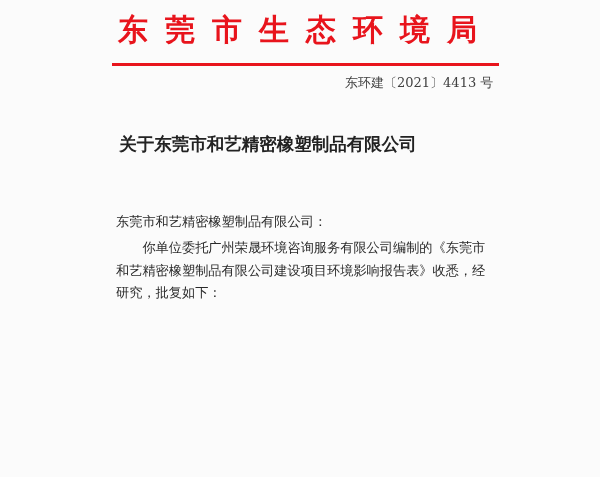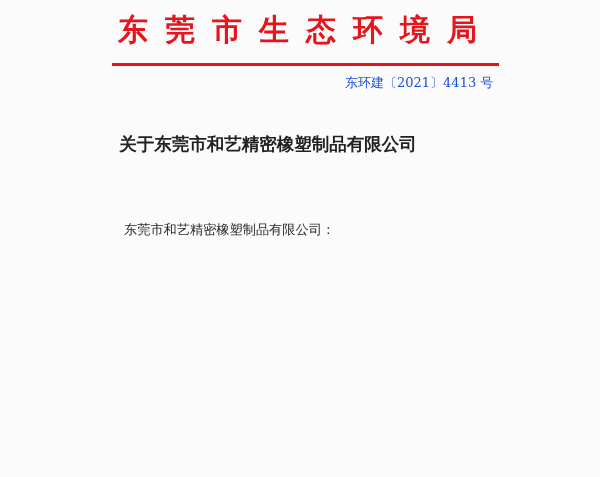--- a/index.html
+++ b/index.html
@@ -2,33 +2,34 @@
 <html><head>
 <meta charset="utf-8">
 <style>
   html, body { margin:0; padding:0; }
   body { width:600px; height:477px; background:#fbfbfb; overflow:hidden; position:relative;
          font-family:"DejaVu Serif", "Liberation Serif", serif; color:#222; }
   .header { position:absolute; top:10px; left:0; width:600px; text-align:center;
             color:#e8141c; font-weight:bold; font-size:30px; letter-spacing:17px;
             font-family:"DejaVu Sans", "Liberation Sans", sans-serif; padding-left:12px; box-sizing:border-box; }
   .redline { position:absolute; top:63px; left:112px; width:387px; height:3px; background:#e8141c; }
-  .docno { position:absolute; top:74px; left:345px; font-size:13px; color:#1d4ed8; }
+  .docno { position:absolute; top:74px; left:345px; font-size:13px; color:#404040; }
   .title { position:absolute; top:132px; left:0; width:536px; text-align:center;
            font-size:17.5px; font-weight:bold; line-height:25px; color:#222; }
   .body { position:absolute; top:207px; left:112px; width:380px; font-size:13.2px; line-height:22.4px; color:#2a2a2a; }
-  .body p { margin:12px; }
+  .body p { margin:4px; }
   .indent { text-indent:2em; }
 </style>
 </head>
 <body>
 
 <div class="header">东莞市生态环境局</div>
 <div class="redline"></div>
 <div class="docno">东环建〔2021〕4413 号</div>
 
 <div class="title">
   <div>关于东莞市和艺精密橡塑制品有限公司</div>
 </div>
 
 <div class="body">
   <p>东莞市和艺精密橡塑制品有限公司：</p>
+  <p class="indent">你单位委托广州荣晟环境咨询服务有限公司编制的《东莞市和艺精密橡塑制品有限公司建设项目环境影响报告表》收悉，经研究，批复如下：</p>
 </div>
 
 </body></html>

